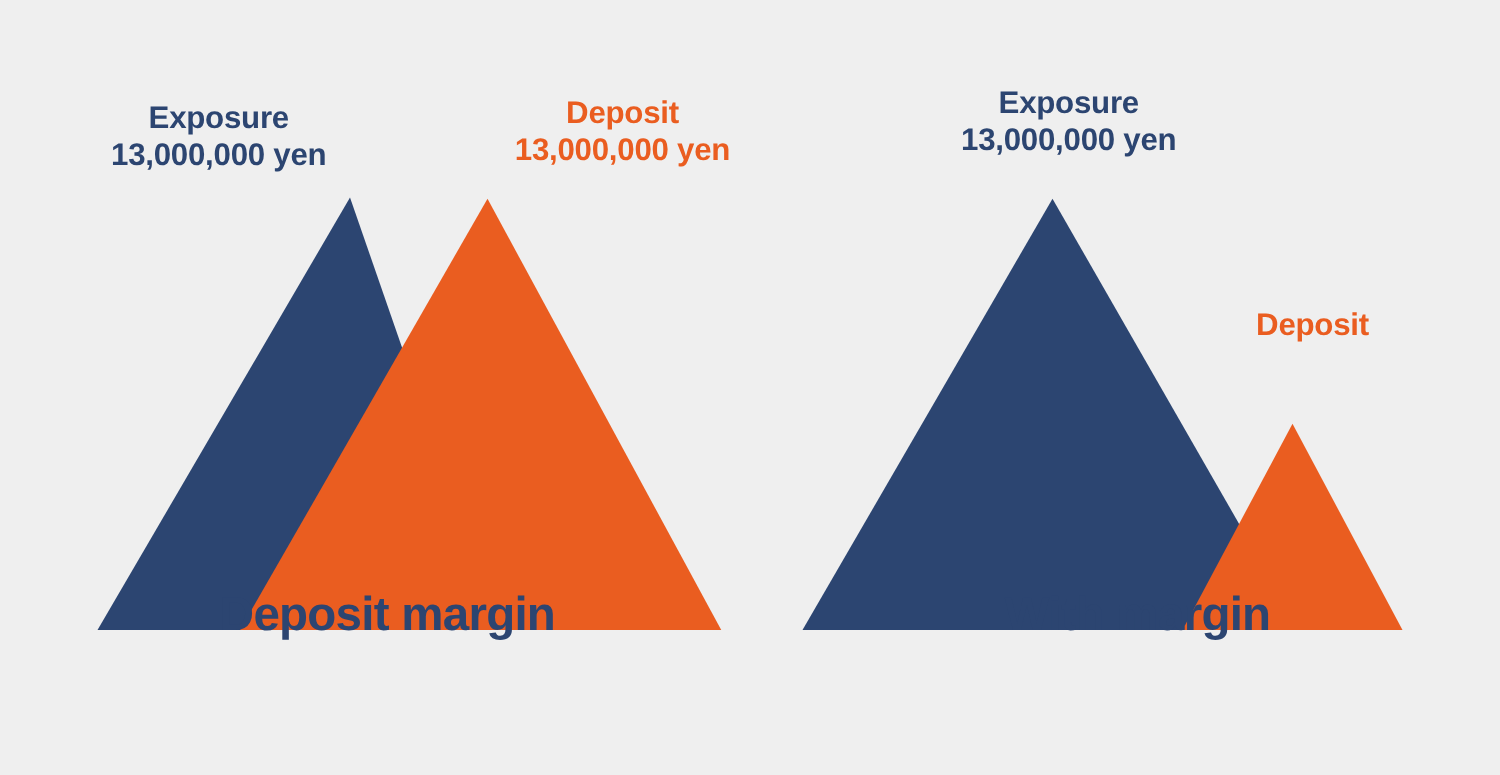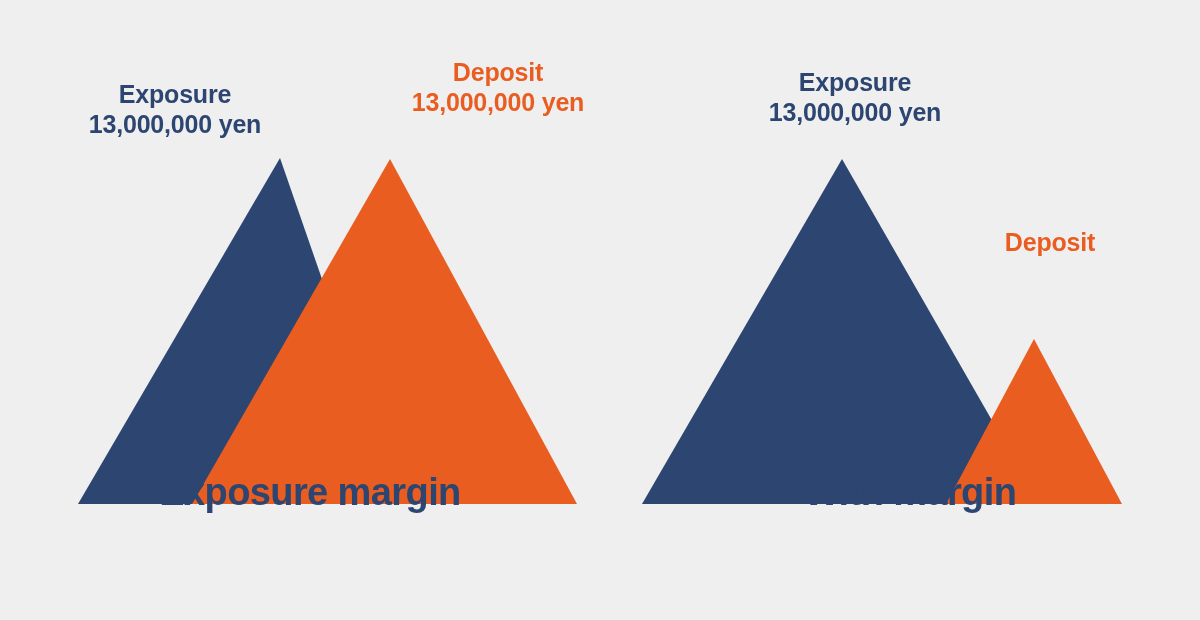--- a/index.html
+++ b/index.html
@@ -46,21 +46,21 @@
   }
   .label .label-title {
     display: block;
     font-size: 25px;
   }
   .label .label-value {
     display: block;
     font-size: 25px;
   }
   .label-exposure { color: #2c4571; }
-  .label-deposit  { color: #ea5d20; }
+  .label-deposit  { color: #ea5d20; margin-top: 18px; }
 
   
   #label-exposure-without { left: 50px;  top: 80px;  width: 250px; }
   #label-deposit-without  { left: 378px; top: 58px;  width: 240px; }
 
   
   #label-exposure-with    { left: 110px; top: 68px;  width: 250px; }
   #label-deposit-with     { left: 315px; top: 228px; width: 230px; }
 
   .caption {
@@ -91,21 +91,21 @@
     <div class="label label-exposure" id="label-exposure-without">
       <span class="label-title">Exposure</span>
       <span class="label-value">13,000,000 yen</span>
     </div>
 
     <div class="label label-deposit" id="label-deposit-without">
       <span class="label-title">Deposit</span>
       <span class="label-value">13,000,000 yen</span>
     </div>
 
-    <div class="caption" id="caption-without">Exposure margin</div>
+    <div class="caption" id="caption-without">Deposit margin</div>
   </div>
 
   <div class="panel" id="panel-with">
 
     <svg class="mountains" viewBox="0 0 580 620" width="580" height="620" preserveAspectRatio="none" aria-hidden="true">
       <polygon points="22,504 222,159 420,504" fill="#2c4571"></polygon>
       <polygon points="326,504 414,339 502,504" fill="#ea5d20"></polygon>
     </svg>
 
     <div class="label label-exposure" id="label-exposure-with">

